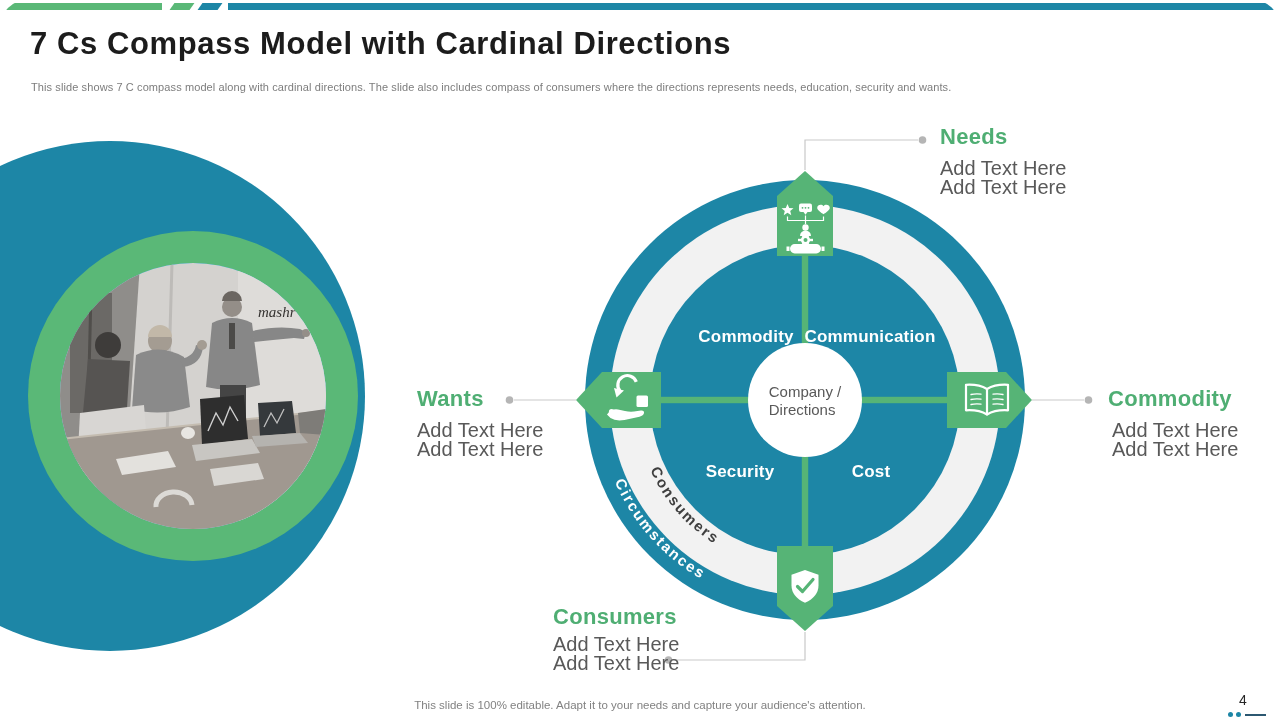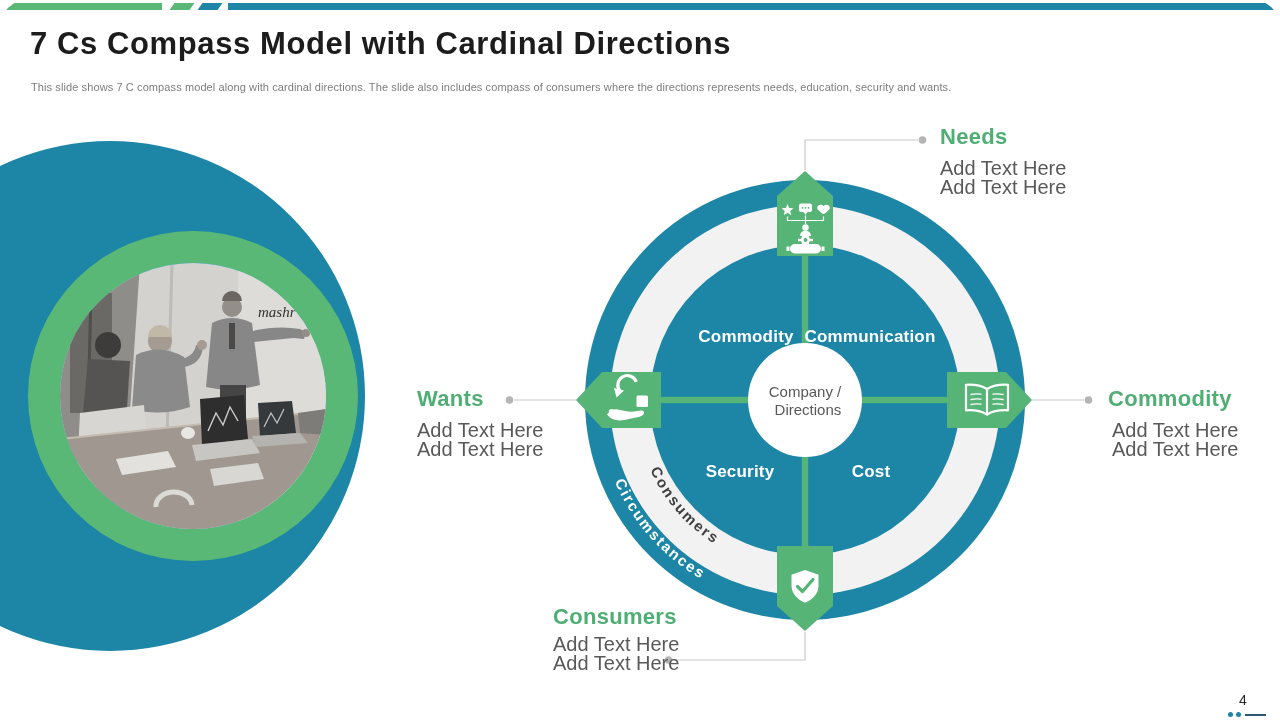--- a/index.html
+++ b/index.html
@@ -18,21 +18,21 @@
   .subtitle{left:31px;top:81px;font-size:11px;color:#7d7d7d;width:1010px;letter-spacing:.1px;}
 
   
   .teal-circle{left:-145px;top:141px;width:510px;height:510px;border-radius:50%;background:#1d86a6;}
   .photo-ring{left:28px;top:231px;width:330px;height:330px;border-radius:50%;background:#5ab877;}
   .photo-circle{left:60px;top:263px;width:266px;height:266px;border-radius:50%;overflow:hidden;background:#0ea5e9;}
 
   
   .quad-label{color:#ffffff;font-weight:700;font-size:17px;transform:translateX(-50%);white-space:nowrap;letter-spacing:.2px;}
   .center-label{left:805px;top:383px;transform:translateX(-50%);font-size:15px;color:#595959;
-                text-align:right;line-height:18px;white-space:nowrap;}
+                text-align:left;line-height:18px;white-space:nowrap;}
   .dir-block{position:absolute;}
   .dir-heading{font-size:22px;font-weight:700;color:#4fae73;letter-spacing:.3px;white-space:nowrap;}
   .dir-items{margin-top:9px;font-size:20px;color:#595959;line-height:18.5px;white-space:nowrap;}
 
   
   .footer-note{left:0;top:699px;width:100%;text-align:center;font-size:11.5px;color:#828282;}
   .page-num{left:1230px;top:692px;width:26px;text-align:center;font-size:14px;color:#262626;}
   .dot{width:5px;height:5px;border-radius:50%;background:#1d86a6;}
   .dot-1{left:1228px;top:712px;}
   .dot-2{left:1236px;top:712px;}
@@ -231,18 +231,19 @@
   </div>
 
   <div class="dir-block" style="left:417px;top:386px">
     <div class="dir-heading">Wants</div>
     <div class="dir-items">
       <div>Add Text Here</div>
       <div>Add Text Here</div>
     </div>
   </div>
 
+  <div class="abs footer-note">This slide is 100% editable. Adapt it to your needs and capture your audience's attention.</div>
   <div class="abs page-num">4</div>
   <div class="abs dot dot-1"></div>
   <div class="abs dot dot-2"></div>
   <div class="abs footer-line"></div>
 
 </div>
 
 </body></html>

